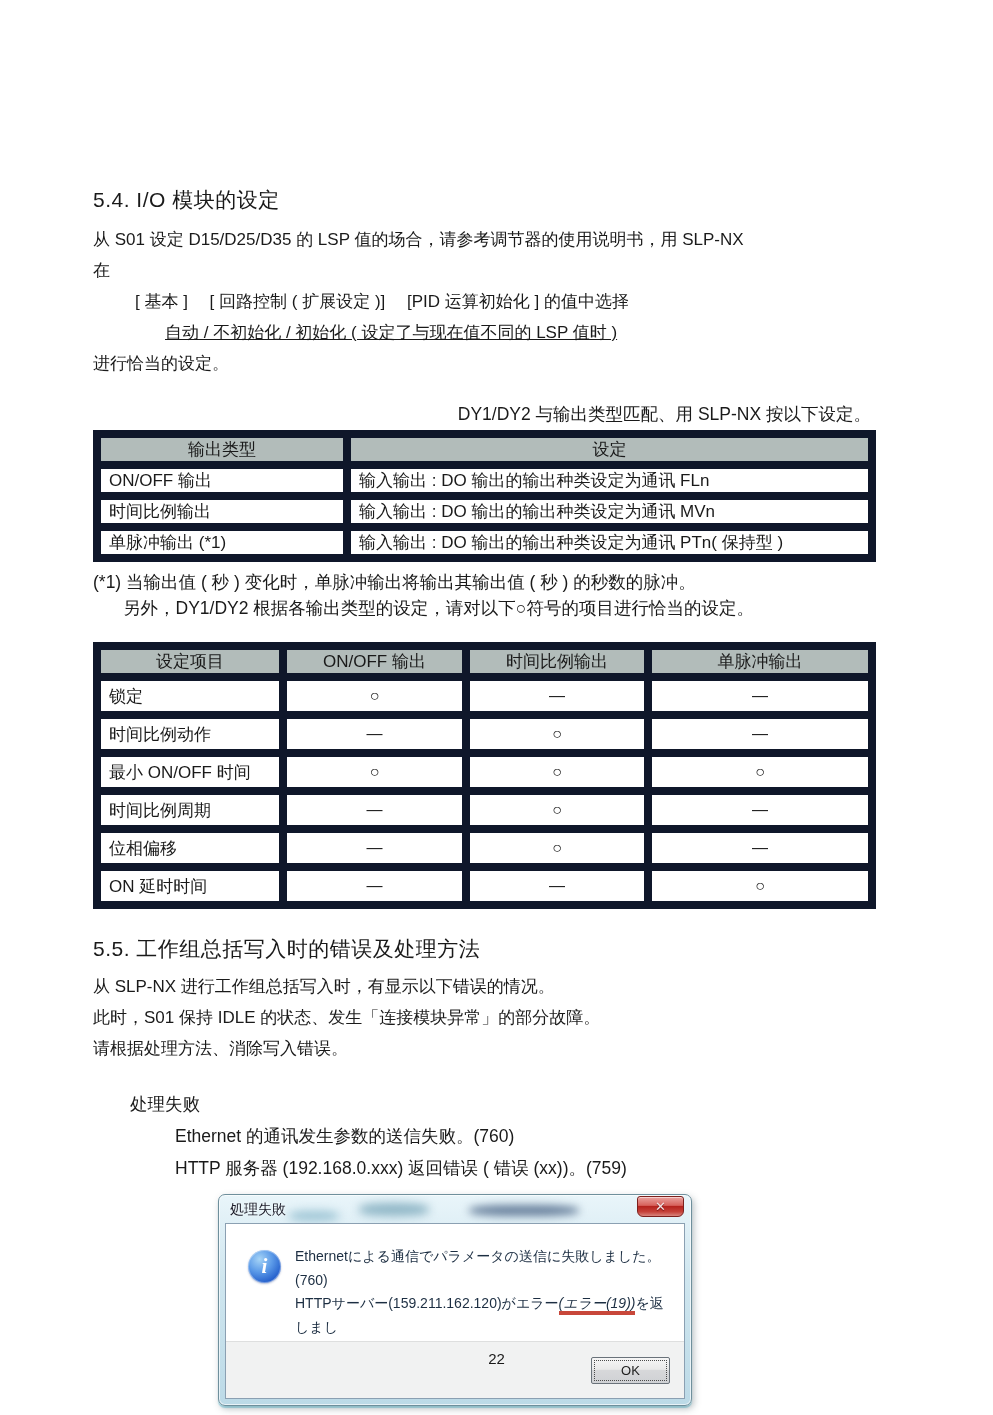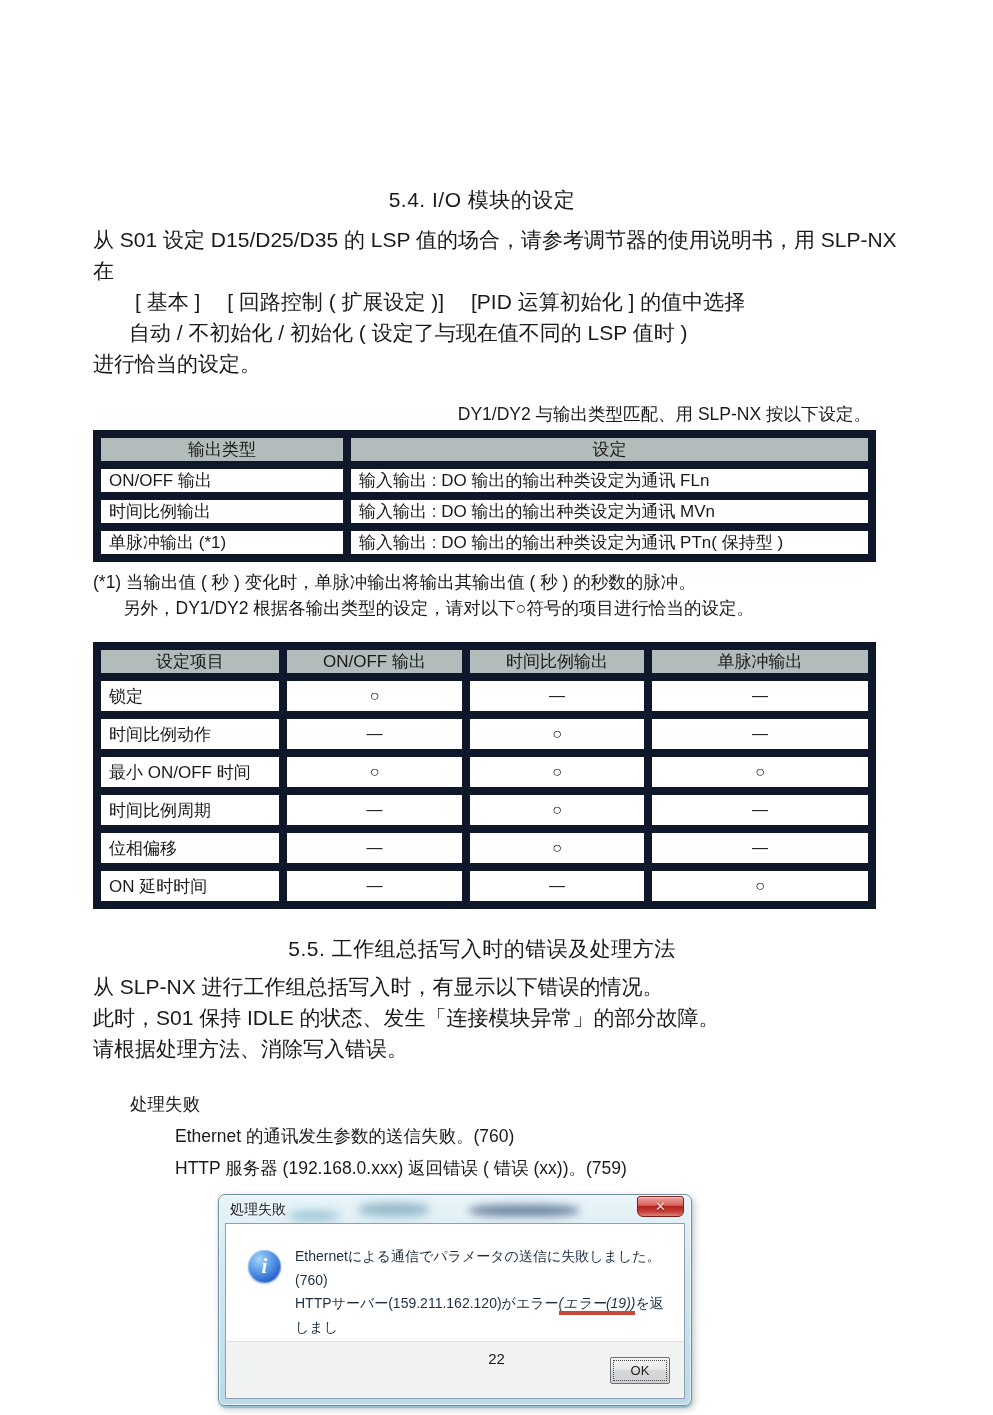--- a/index.html
+++ b/index.html
@@ -4,27 +4,27 @@
 <style>
   * { margin:0; padding:0; box-sizing:border-box; }
   html,body { background:#ffffff; }
   body { font-family:"Liberation Sans","DejaVu Sans",sans-serif; color:#1a1a1a; }
   .page {
     position:relative; width:993px; height:1415px; margin:0 auto;
     background:#ffffff; overflow:hidden;
   }
   .content { position:absolute; left:93px; top:0; width:778px; }
 
-  .sec-heading { margin-top:186px; font-size:21px; font-weight:500; letter-spacing:.5px;text-align:center; }
+  .sec-heading { margin-top:186px; font-size:21px; font-weight:500; letter-spacing:.5px; }
   .sec-heading.h55 { margin-top:26px; }
 
-  .para { margin-top:10px; font-size:21px; line-height:31px; }
+  .para { margin-top:10px; font-size:17px; line-height:31px; }
   .pline { white-space:nowrap; }
   .ind1 { margin-left:42px; }
-  .ind2 { margin-left:36px; }
+  .ind2 { margin-left:72px;text-decoration:underline; }
   .ind3 { margin-left:37px; }
   .ind4 { margin-left:82px; }
 
   .tbl-intro { margin-top:22px; font-size:17.5px; line-height:26px;text-align:right; }
 
   table { border-collapse:collapse; table-layout:fixed; width:775px; margin-top:3px; }
   table, th, td { border:8px solid #0f172a; }
   table { border-width:3px; }
   th {
     background:#b2bcba; font-size:17px; font-weight:500;
@@ -88,21 +88,21 @@
   .dlg-msg {
     position:absolute; left:69px; top:21px; right:10px;
     font-size:14px; line-height:23.5px; color:#1c2e42;
   }
   .marked { border-bottom:4px solid #c8473a; padding-bottom:0;font-style:italic; }
   .dlg-footer {
     position:absolute; left:0; right:0; bottom:0; height:57px;
     background:#f1f2f2; border-top:1px solid #dedfdf;
   }
   .ok-btn {
-    position:absolute; right:14px; bottom:14px; width:60px; height:27px;
+    position:absolute; right:14px; bottom:14px; width:79px; height:27px;
     background:linear-gradient(180deg,#f6f6f6 0%, #e9e9e9 45%, #d7d8da 50%, #cfd1d4 100%);
     border:1px solid #69727a; border-radius:2px;
     outline:1px dotted #4a4a4a; outline-offset:-4px;
     font-size:13px; color:#1e1e1e; text-align:center; line-height:25px;
     cursor:default;
   }
 
   .page-number { position:absolute; left:0; width:100%; bottom:48px; text-align:center; font-size:15px; }
 </style>
 </head>

